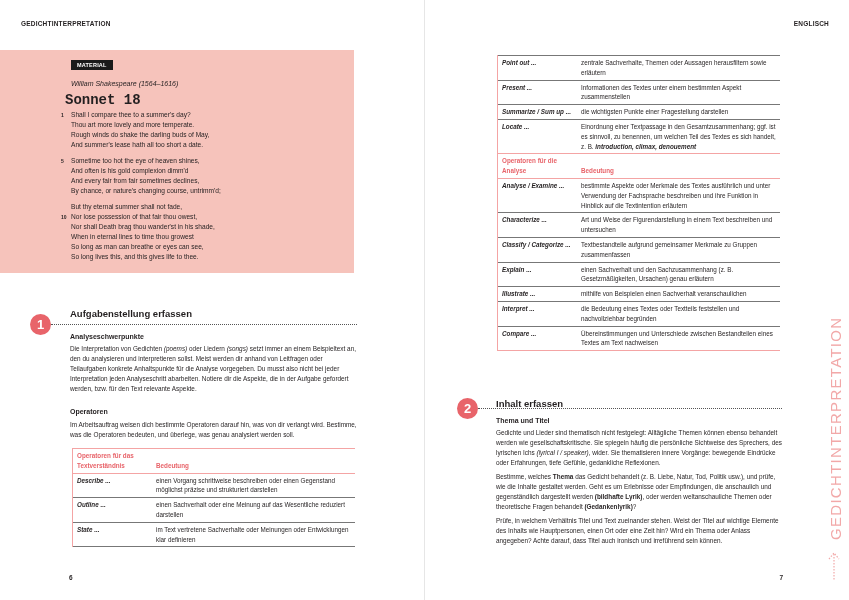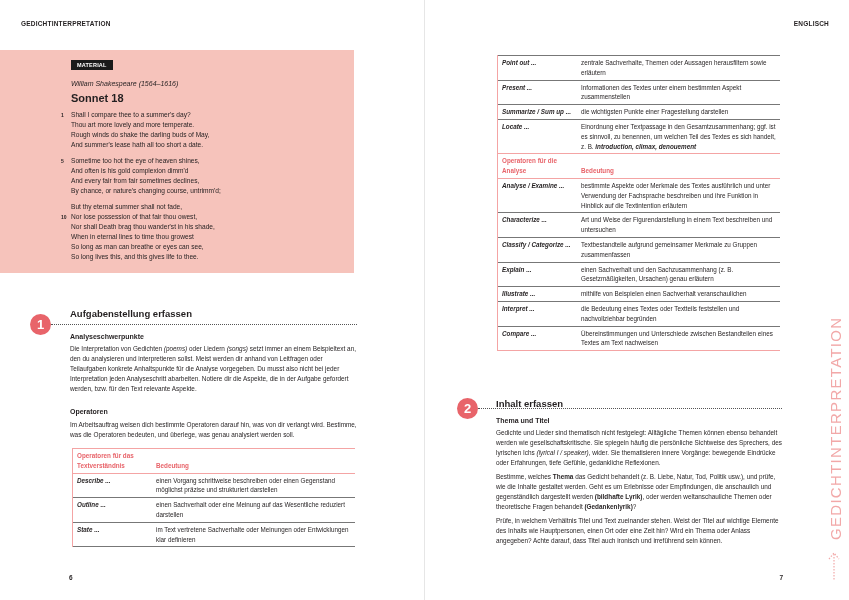--- a/index.html
+++ b/index.html
@@ -16,21 +16,21 @@
   .page-right .running-head { right: 20px; }
 
   .page-num { position: absolute; top: 574px; font-size: 6.5px; font-weight: bold; }
   .page-left .page-num { left: 69px; }
   .page-right .page-num { right: 66px; }
 
   
   .material { position: absolute; left: 0; top: 50px; width: 354px; height: 223px; background: #f6c3bb; }
   .mat-label { position: absolute; left: 71px; top: 10px; background: #1a1a1a; color: #fff; font-size: 5.5px; font-weight: bold; padding: 2px 6px; letter-spacing: 0.2px; }
   .mat-author { position: absolute; left: 71px; top: 30px; font-size: 7px; font-style: italic; }
-  .mat-title { position: absolute; left: 71px; top: 42px; font-size: 11px; font-weight: bold; }
+  .mat-title { position: absolute; left: 65px; top: 42px; font-size: 14px; font-weight: bold; font-family: Liberation Mono, monospace; }
   .stanza { position: absolute; left: 71px; font-size: 6.6px; line-height: 10px; }
   .stanza .line { position: relative; white-space: nowrap; }
   .stanza .lnum { position: absolute; left: -10px; font-size: 5px; font-weight: bold; }
   .st1 { top: 60px; }
   .st2 { top: 106px; }
   .st3 { top: 152px; }
   .sec-badge { position: absolute; width: 21px; height: 21px; border-radius: 50%; background: #e8646a; color: #fff; font-size: 13px; font-weight: bold; text-align: center; line-height: 21px; }
   .sec-title { position: absolute; font-size: 9.5px; font-weight: bold; white-space: nowrap; }
   .sec-rule { position: absolute; height: 0; border-top: 1px dotted #555; }
 

